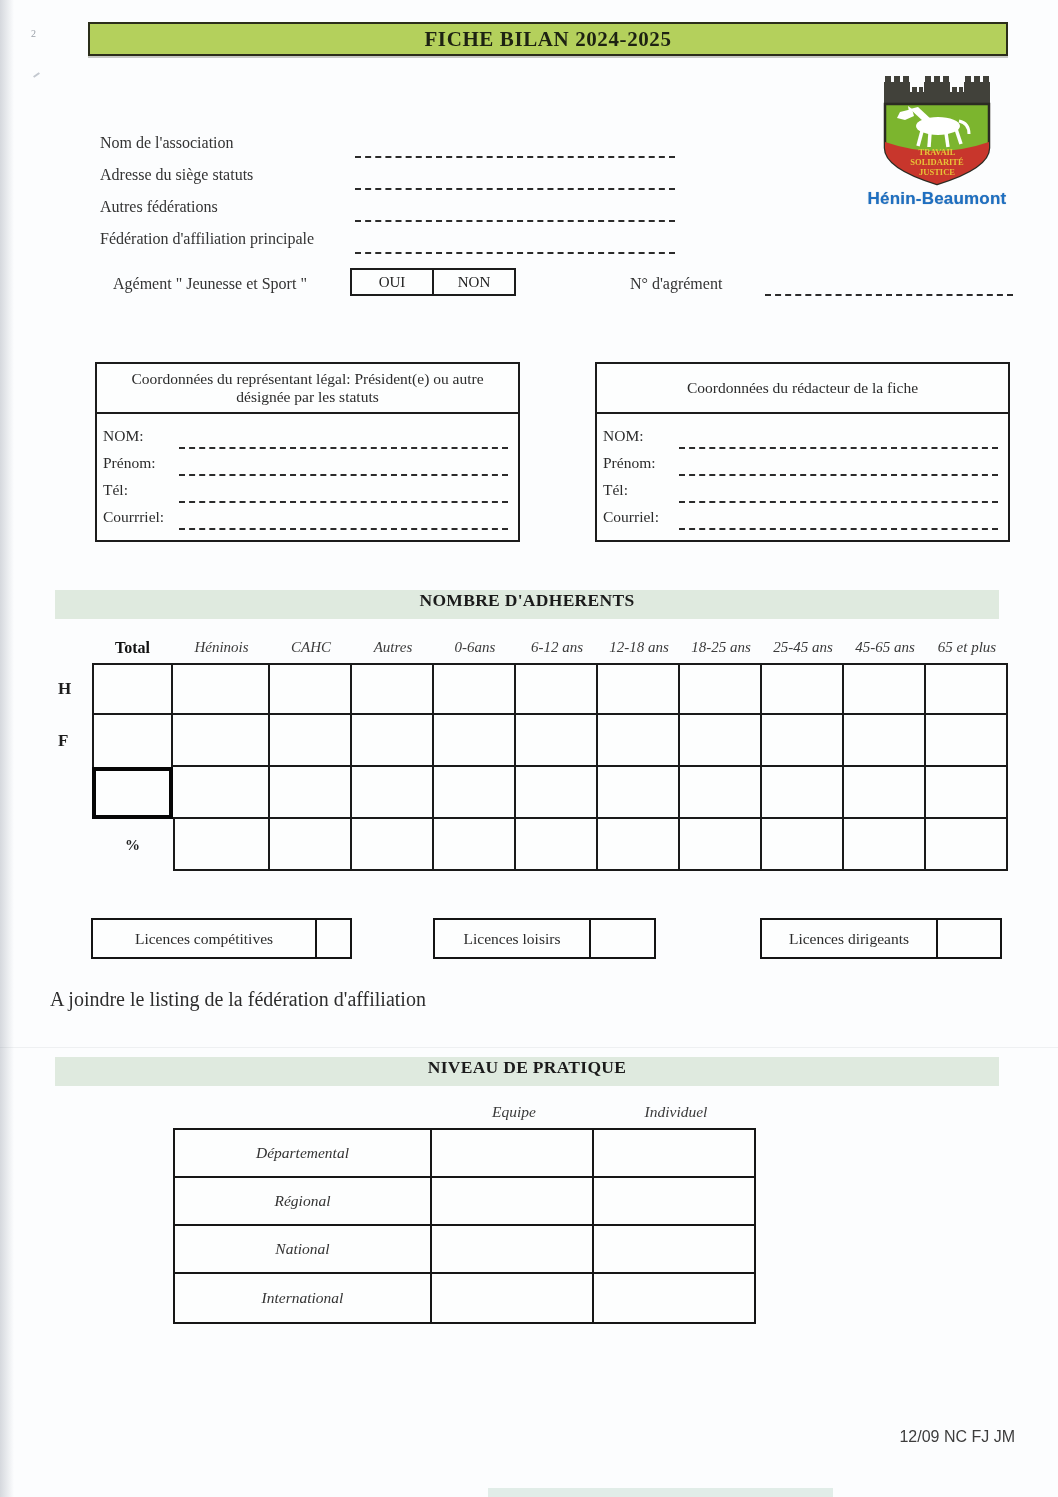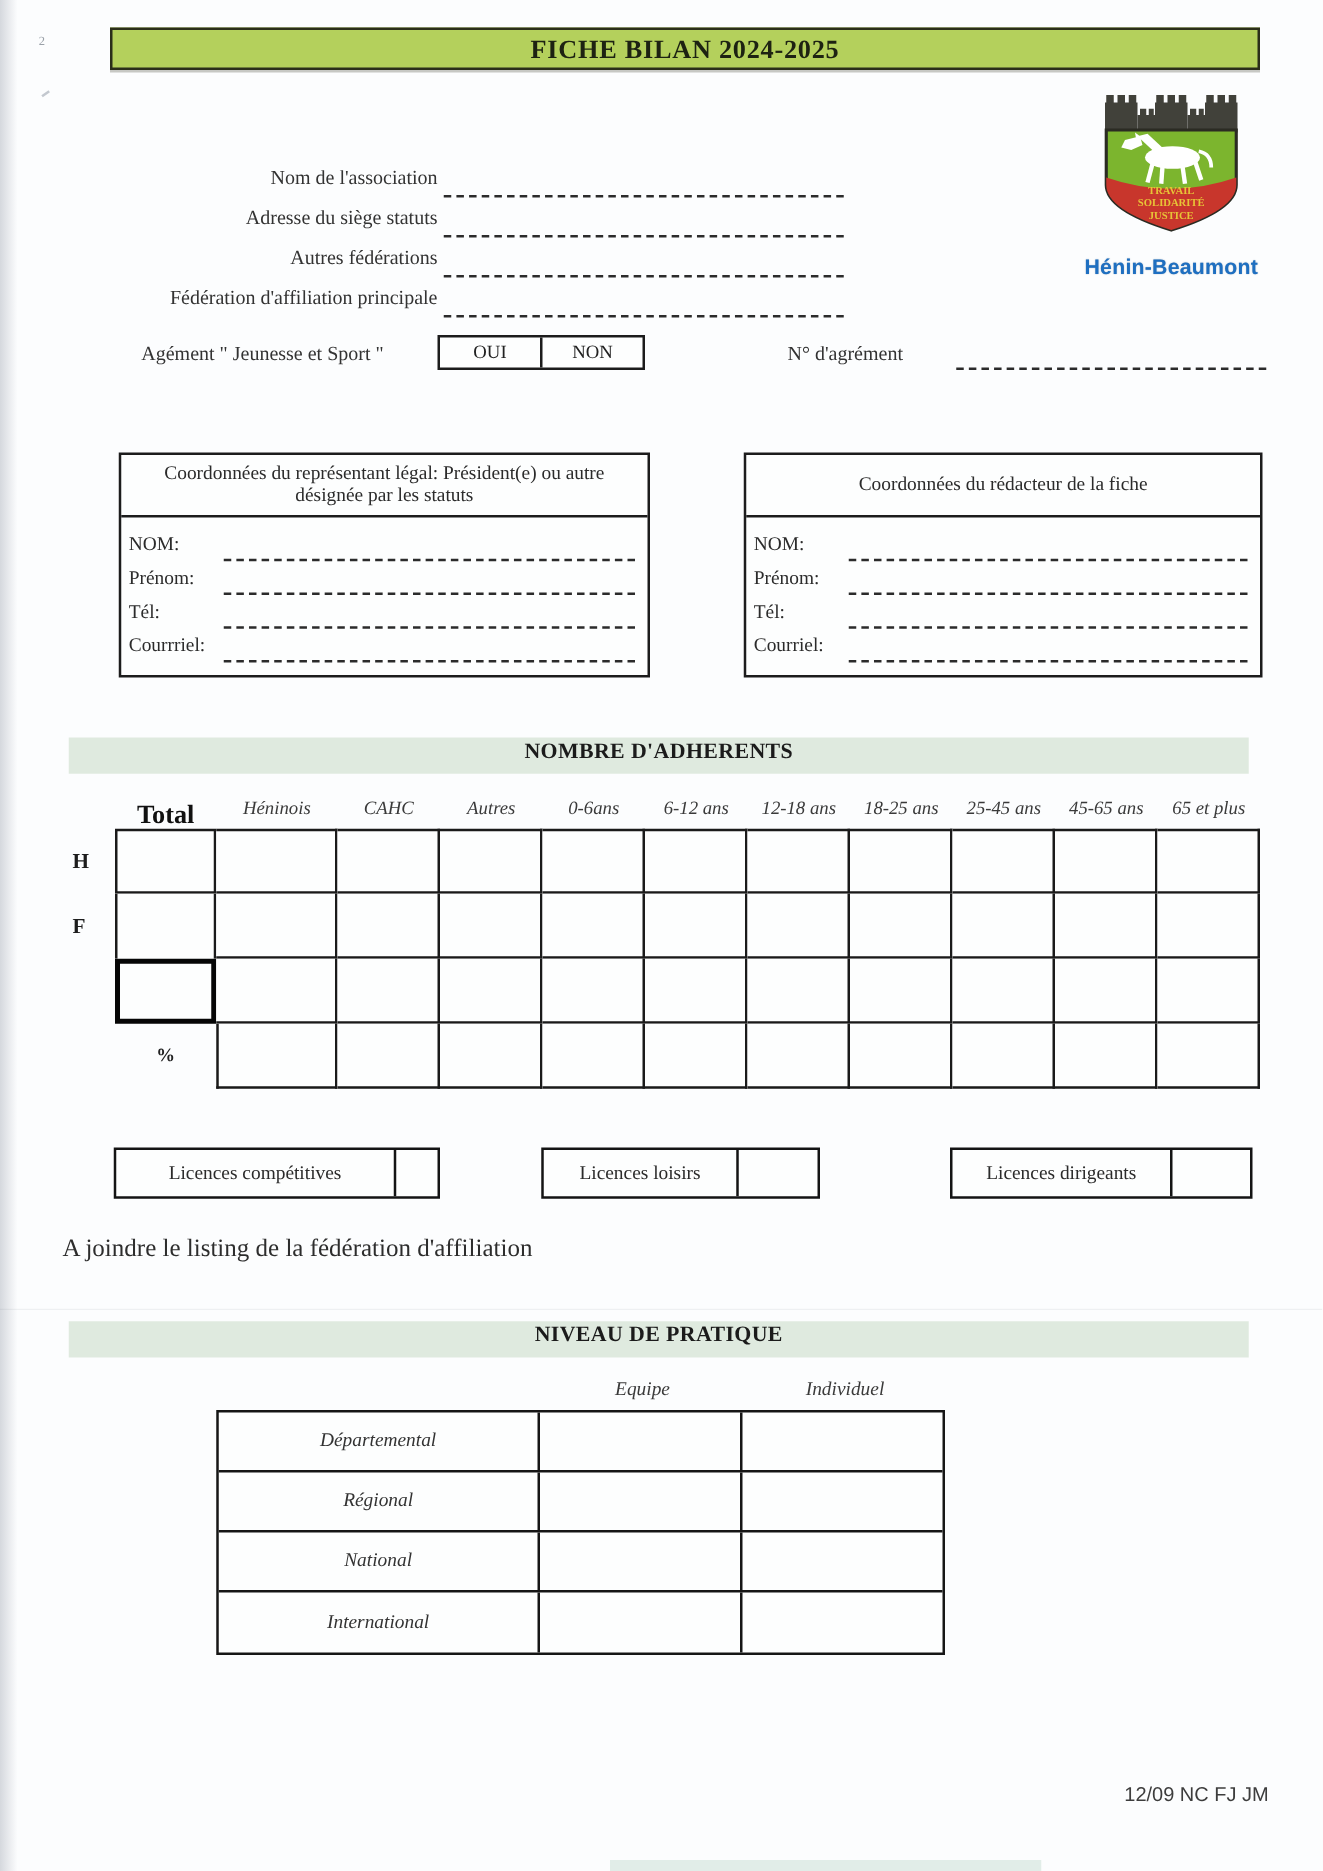--- a/index.html
+++ b/index.html
@@ -14,30 +14,30 @@
 
   
   .title-bar{position:absolute;left:88px;top:22px;width:920px;height:34px;background:#b4d05c;
     border:2px solid #2b2e1a;display:flex;align-items:center;justify-content:center;
     box-shadow:0 2px 0 rgba(40,45,25,.25)}
   .title-text{font-size:21px;font-weight:bold;color:#1d2212;letter-spacing:.6px}
 
   
   .logo{position:absolute;left:857px;top:76px;width:160px;text-align:center}
   .logo svg{display:block;margin:0 auto}
-  .city-name{margin-top:18px;font-family:"Liberation Sans", sans-serif;font-weight:bold;
+  .city-name{margin-top:3px;font-family:"Liberation Sans", sans-serif;font-weight:bold;
     font-size:17px;color:#1e6fc1;letter-spacing:.2px;text-shadow:0 0 1px rgba(13,58,102,.45)}
 
   
   .dotline{height:0;border-bottom:2px dashed #2b2b2b;align-self:flex-end}
 
   
   .assoc{position:absolute;left:100px;top:126px;width:580px}
   .frow{display:flex;height:32px}
-  .flabel{width:250px;text-align:right;font-size:16px;align-self:flex-end;padding-bottom:6px;color:#333}
+  .flabel{width:250px;text-align:left;font-size:16px;align-self:flex-end;padding-bottom:6px;color:#333}
   .frow .dotline{width:320px;margin-left:5px;margin-bottom:0}
 
   
   .agre{position:absolute;left:113px;top:268px;width:900px;height:30px;font-size:16px}
   .agre-label{position:absolute;left:0;top:7px;color:#333}
   .ouinon{position:absolute;left:237px;top:0;width:166px;height:28px;border:2px solid #1c1c1c;display:flex;background:#fdfefe}
   .opt{flex:1;display:flex;align-items:center;justify-content:center;font-size:15px;color:#222}
   .opt:first-child{border-right:2px solid #1c1c1c}
   .num-label{position:absolute;left:517px;top:7px;color:#333}
   .agre-line{position:absolute;left:652px;width:248px;bottom:2px}
@@ -56,21 +56,21 @@
   
   .band{position:absolute;left:55px;width:944px;height:29px;background:#dfeadf;
     display:flex;align-items:flex-start;justify-content:center}
   .band span{font-weight:bold;font-size:17.5px;color:#1b1b1b;letter-spacing:.3px}
   #band-adherents{top:590px}
   #band-pratique{top:1057px}
 
   
   .ah-row{position:absolute;left:92px;top:639px;width:916px;display:flex}
   .ah{width:82px;text-align:center;font-style:italic;font-size:15px;color:#3a3a3a;white-space:nowrap}
-  .ah:nth-child(1){width:81px;font-style:normal;font-weight:bold;font-size:21px;color:#111}
+  .ah:nth-child(1){width:81px;font-style:normal;font-weight:bold;font-size:16px;color:#111}
   .ah:nth-child(2){width:97px}
   .agrid{position:absolute;left:92px;top:663px;width:916px;display:grid;
     grid-template-columns:81px 97px repeat(9,82px);grid-auto-rows:52px}
   .cell{border-right:2px solid #1a1a1a;border-bottom:2px solid #1a1a1a;background:#fdfefe}
   .cell.t{border-top:2px solid #1a1a1a}
   .cell.l{border-left:2px solid #1a1a1a}
   .cell.nb{border-bottom:none}
   .cell.thick{border:4px solid #060606}
   .cell.l2{border-left:2px solid #1a1a1a}
   .cell.ghost{border:none;background:transparent;display:flex;align-items:center;justify-content:center;

